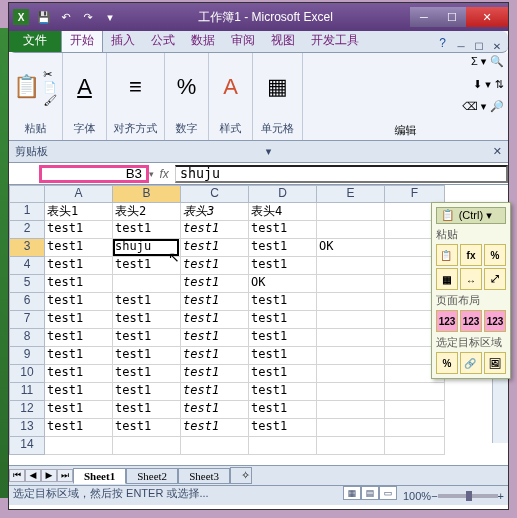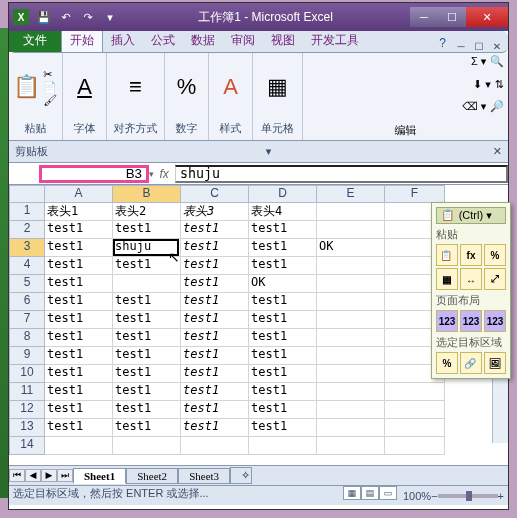--- a/index.html
+++ b/index.html
@@ -43,21 +43,21 @@
 .cell-row { display: flex; height: 18px; }
 .cell { height: 18px; border-right: 1px solid #d4d4d4; border-bottom: 1px solid #d4d4d4; font-size: 12px; font-family: "SimSun", monospace; padding: 0 2px; overflow: hidden; white-space: nowrap; }
 .cell.A { width: 68px; } .cell.B { width: 68px; } .cell.C { width: 68px; font-style: italic; } .cell.D { width: 68px; } .cell.E { width: 68px; } .cell.F { width: 60px; }
 .selected-cell { position: absolute; border: 2px solid #000; pointer-events: none; }
 .cursor-arrow { position: absolute; font-size: 14px; pointer-events: none; }
 .paste-options { position: absolute; right: 6px; top: 202px; width: 80px; background: #f6f8e8; border: 1px solid #9aaa7a; font-size: 11px; padding: 4px; box-shadow: 2px 2px 4px rgba(0,0,0,0.3); }
 .po-header { background: #d8e0b8; border: 1px solid #9aaa7a; padding: 1px 4px; display: flex; align-items: center; gap: 4px; cursor: pointer; }
 .po-section-label { font-size: 11px; color: #555; margin: 3px 0 2px; }
 .po-icons-row { display: flex; gap: 2px; }
 .po-icon { width: 22px; height: 22px; background: #fff6d0; border: 1px solid #c8b860; display: flex; align-items: center; justify-content: center; font-size: 10px; font-weight: bold; cursor: pointer; }
-.po-icon.orange { background: #c4b5fd; }
+.po-icon.orange { background: #f9a8d4; }
 .sheet-tabs { height: 20px; background: #dde6f0; display: flex; align-items: center; font-size: 11px; border-top: 1px solid #8a9ab0; }
 .nav-arrows { display: flex; gap: 0; }
 .nav-arrows span { width: 16px; text-align: center; border: 1px solid #aab; cursor: pointer; font-size: 9px; background: #e8eef6; }
 .stab { padding: 1px 10px; border: 1px solid #8a9ab0; background: #fff; cursor: pointer; font-family: "SimSun"; }
 .stab.active { background: #fff; border-bottom: 1px solid #fff; font-weight: bold; }
 .stab.inactive { background: #dde6f0; }
 .statusbar { height: 20px; background: #dde6f0; display: flex; font-size: 11px; color: #3a4a6a; padding: 0 4px; border-top: 1px solid #8a9ab0; }
 .view-btns { display: flex; margin-left: auto; gap: 0; }
 .view-btns span { width: 18px; height: 14px; border: 1px solid #8a9ab0; background: #fff; cursor: pointer; display: flex; align-items: center; justify-content: center; font-size: 9px; }
 .zoom { display: flex; align-items: center; gap: 0; margin-left: 6px; }

